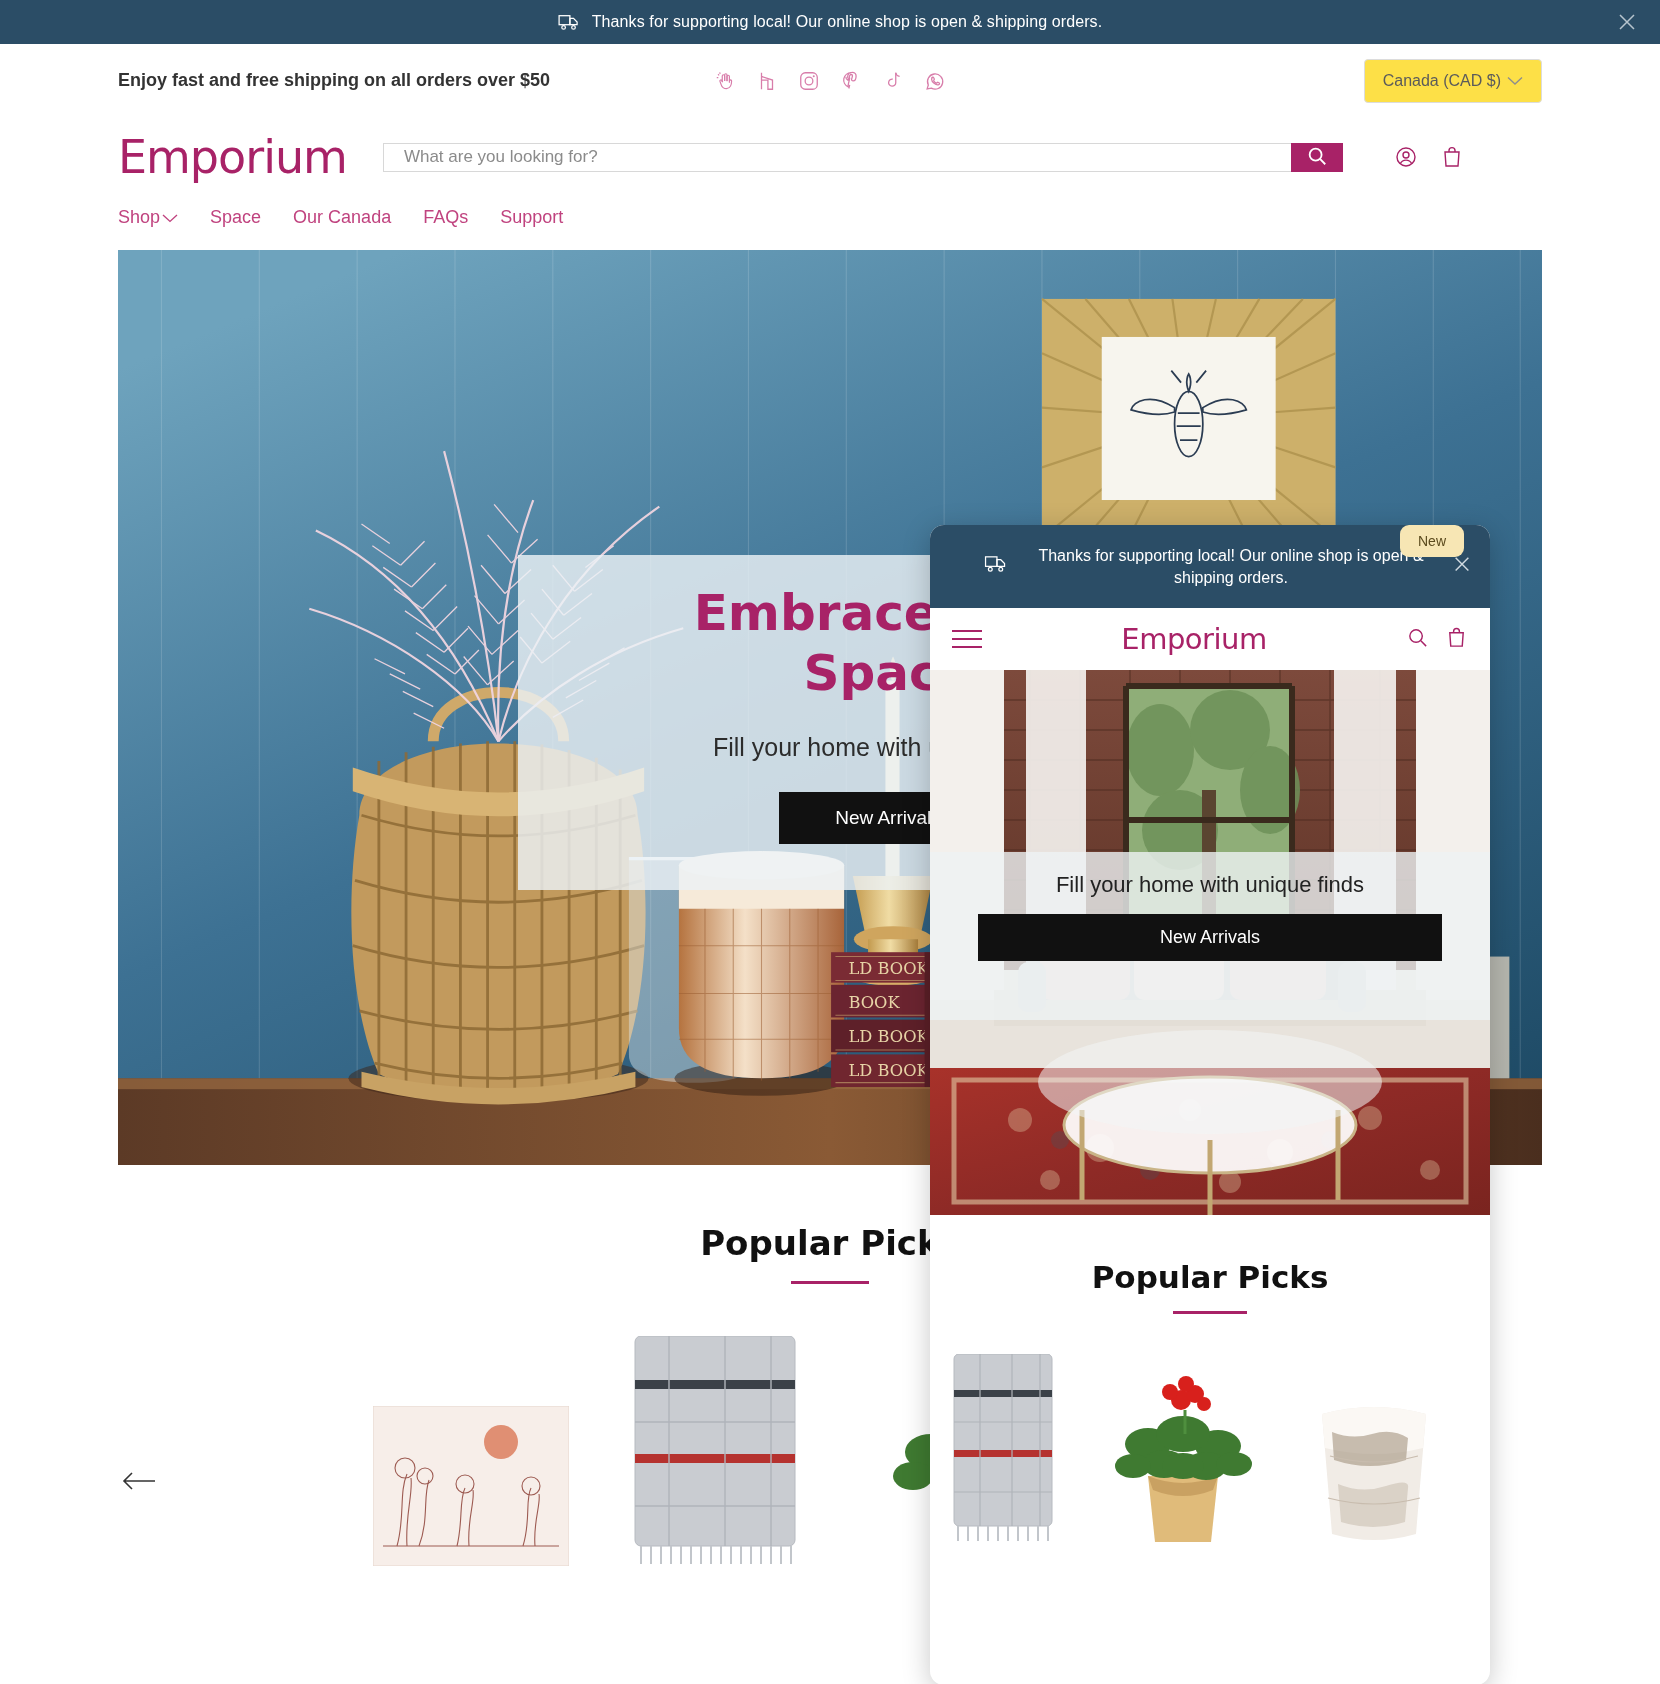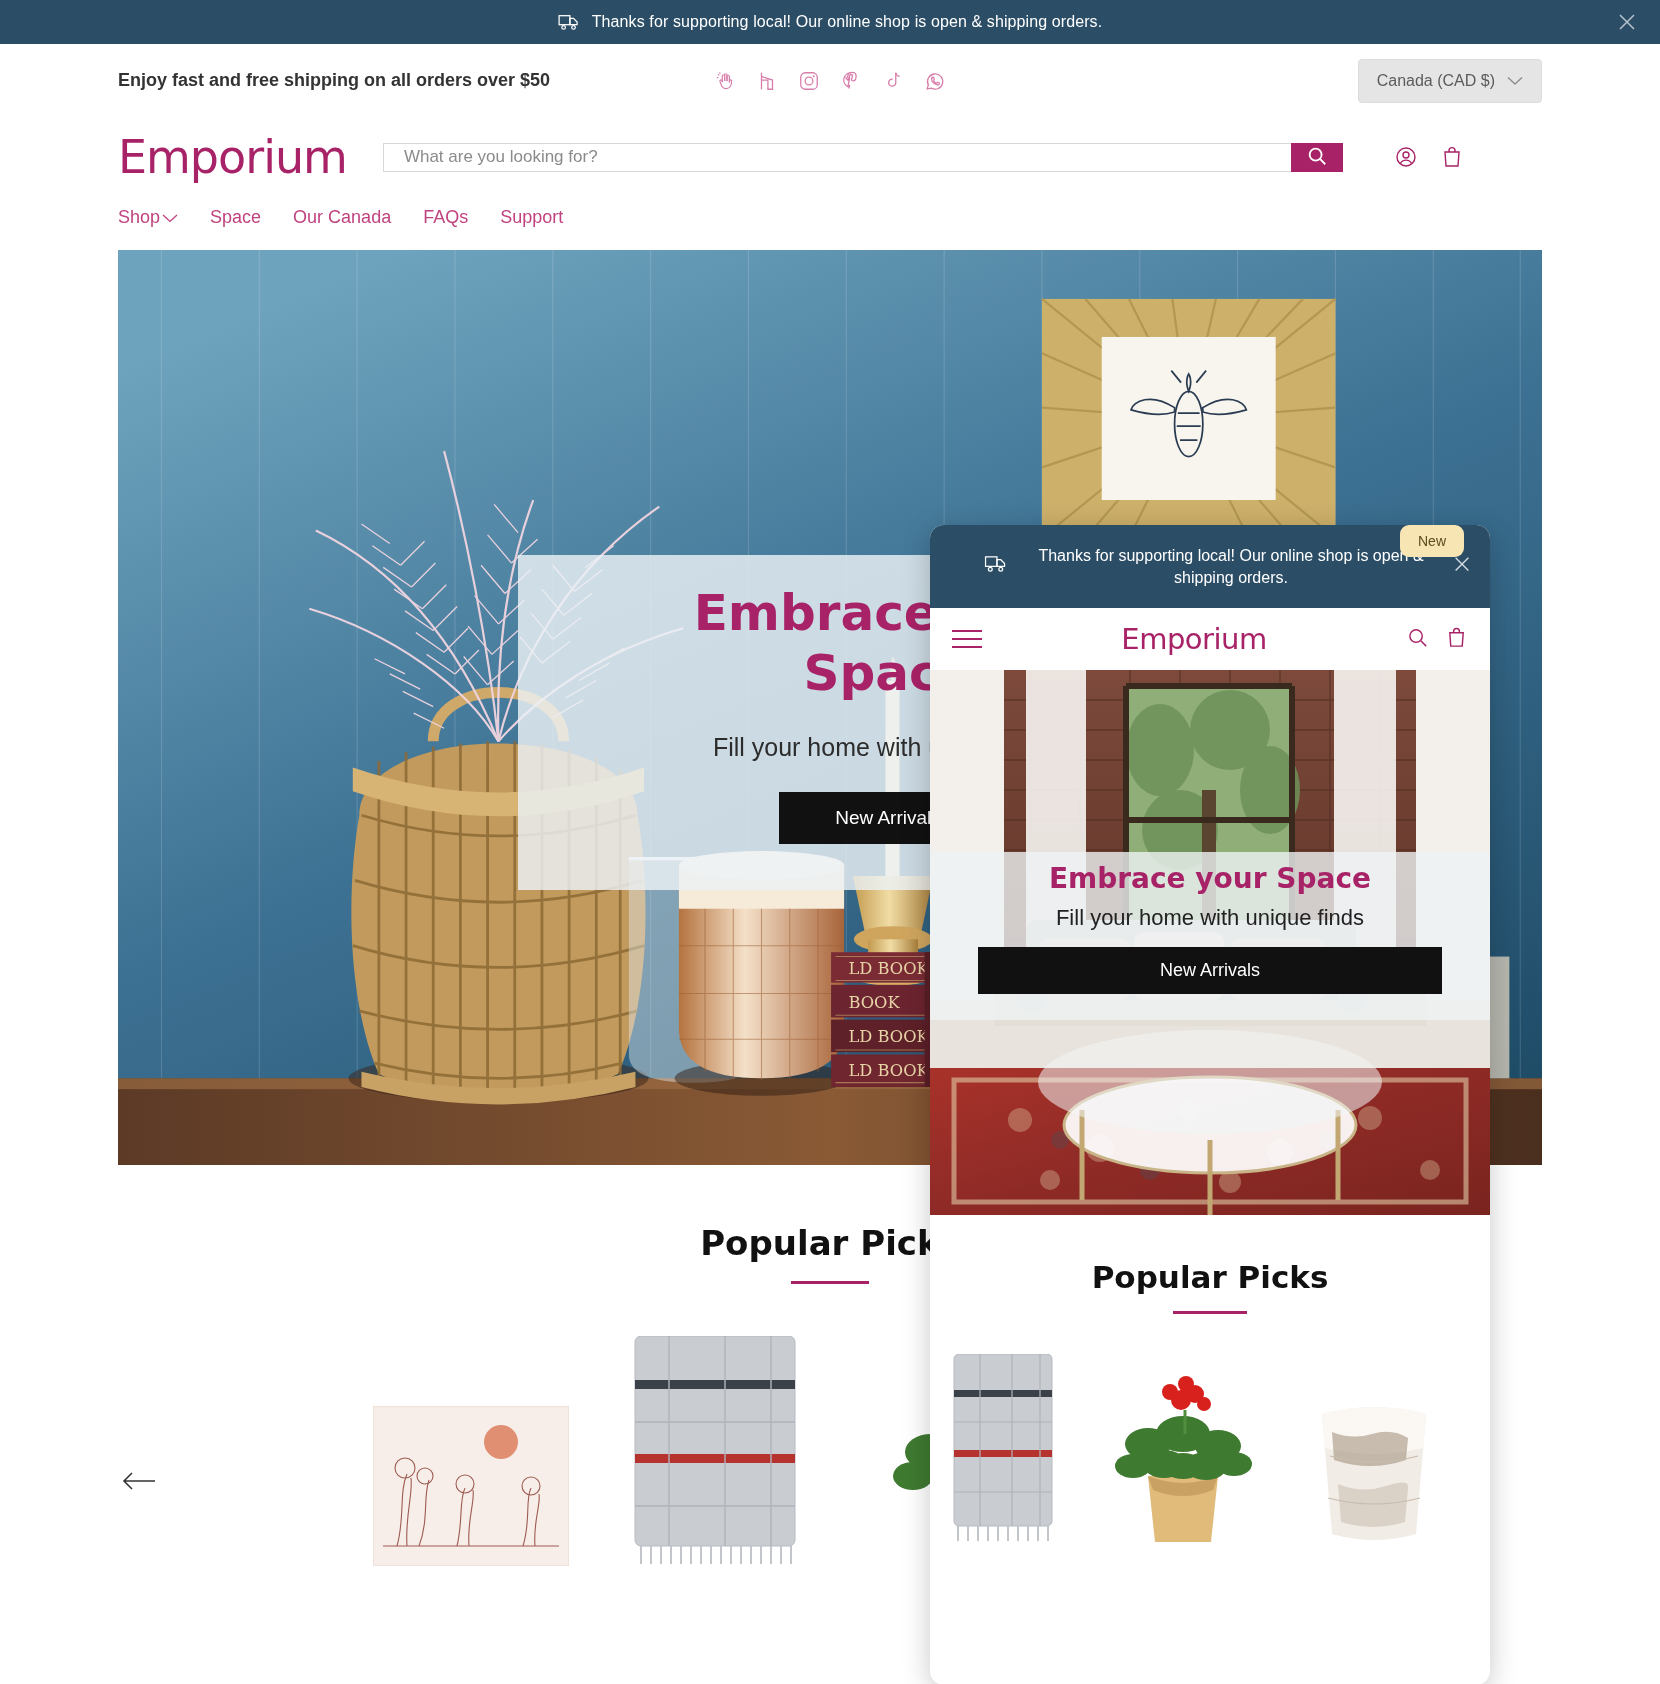--- a/index.html
+++ b/index.html
@@ -30,22 +30,22 @@
   }
   .utility-msg { font-size: 18px; font-weight: bold; color: #333; }
   .social {
     position: absolute; left: 50%; transform: translateX(-50%);
     display: flex; gap: 12px; align-items: center;
   }
   .social .s-ico { width: 30px; height: 30px; display: flex; align-items: center; justify-content: center; cursor: pointer; }
   .currency {
     position: absolute; right: 118px;
     border: 1px solid #dcdcdc; border-radius: 4px;
-    height: 44px; display: flex; align-items: center; gap: 12px;
-    padding: 0 18px; font-size: 16px; color: #5b5b5b; cursor: pointer; background: #e5e5e5;
+    height: 44px; display: flex; align-items: center; gap: 6px;
+    padding: 0 18px; font-size: 16px; color: #5b5b5b; cursor: pointer; background: #fde047;
   }
 
   
   .mainhead {
     height: 80px; display: flex; align-items: center;
     padding: 0 118px; gap: 36px;
   }
   .logo {
     font-family: "DejaVu Sans", sans-serif;
     font-size: 46px; color: #a82267; font-weight: 500;
@@ -652,21 +652,20 @@
       <g>
         <ellipse cx="280" cy="455" rx="146" ry="48" fill="#ffffff" opacity=".93"></ellipse>
         <ellipse cx="280" cy="455" rx="146" ry="48" fill="none" stroke="#c9b487" stroke-width="3"></ellipse>
         <path d="M152 440v90M408 440v90M280 470v76" stroke="#c2a772" stroke-width="5" fill="none"></path>
         <ellipse cx="280" cy="412" rx="172" ry="52" fill="#f2f5f6" opacity=".55"></ellipse>
       </g>
     </svg>
 
     <div class="m-hero-overlay"></div>
     <div class="m-hero-text">
-      <div class="m-title">Embrace your Space</div>
       <div class="m-sub">Fill your home with unique finds</div>
       <div class="m-btn">New Arrivals</div>
     </div>
   </div>
 
   <div class="m-picks">
     <h2>Popular Picks</h2>
     <div class="m-rule"></div>
 
     <div class="m-prod-row">

